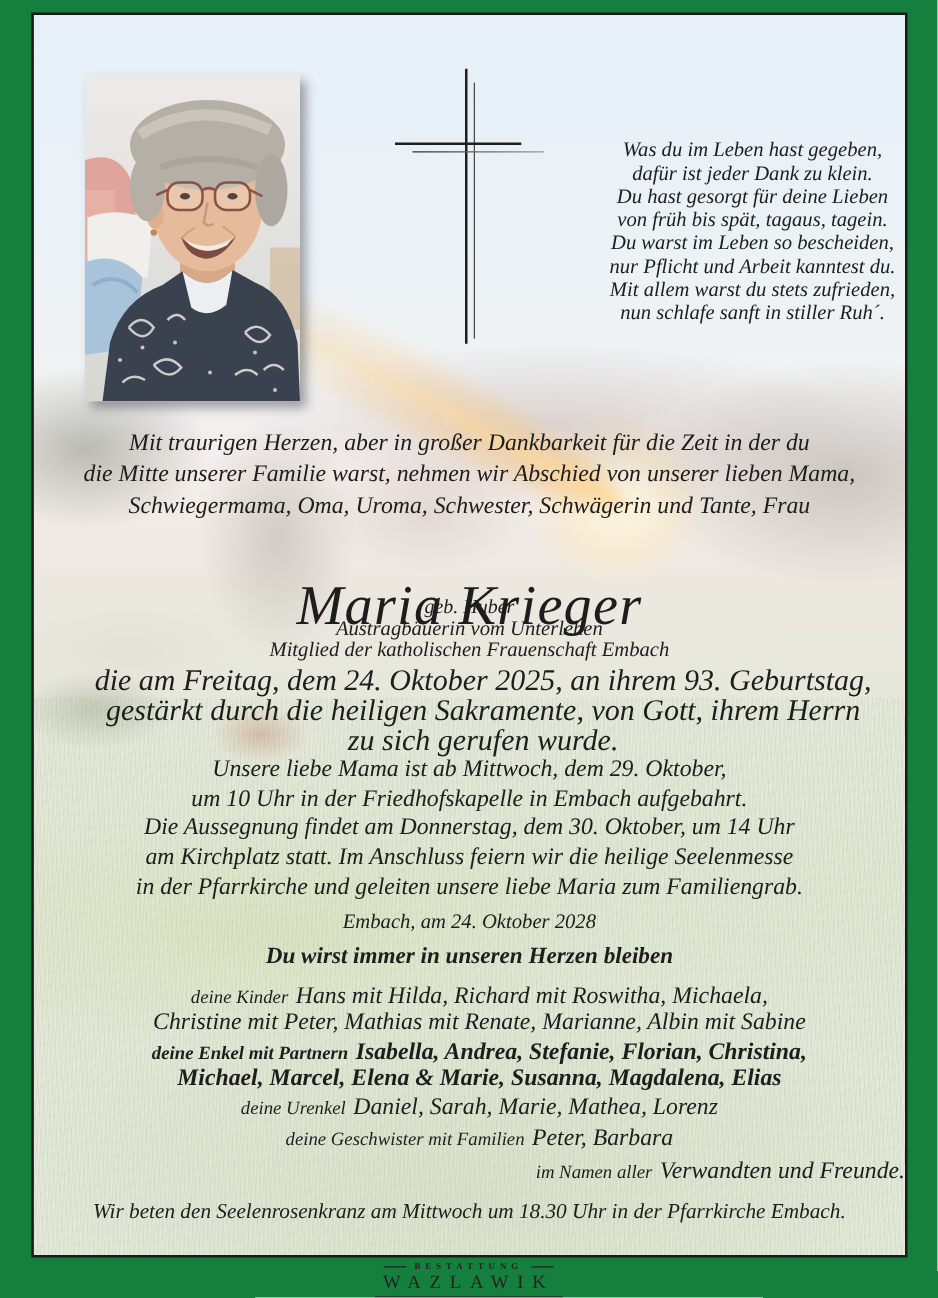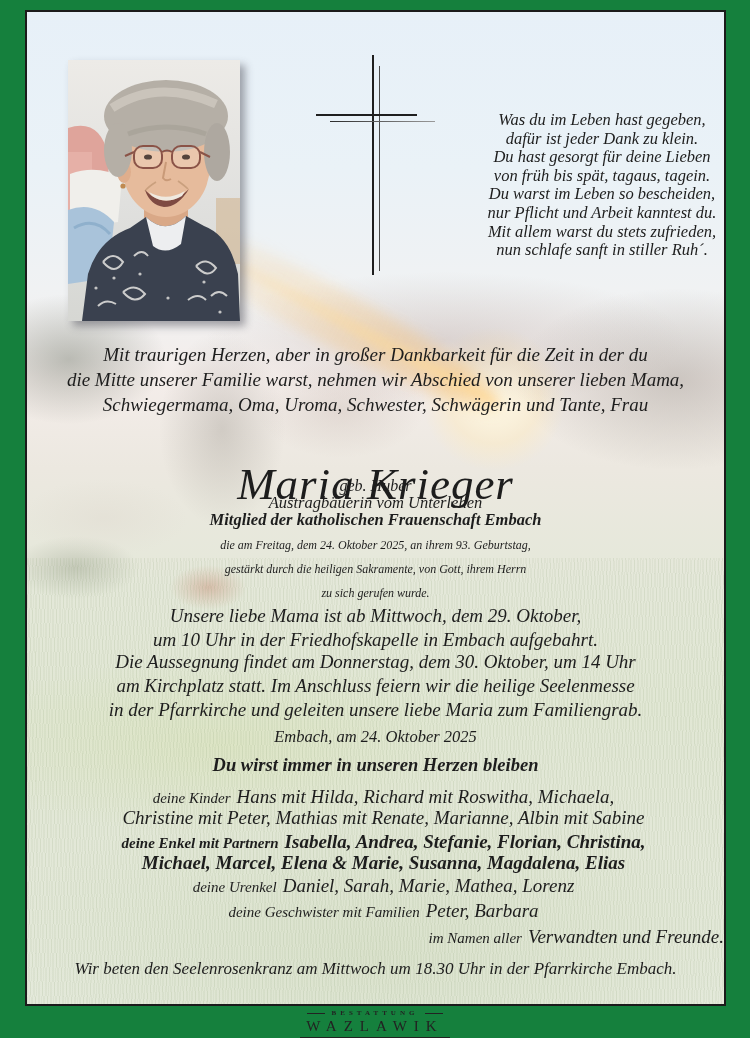--- a/index.html
+++ b/index.html
@@ -67,22 +67,22 @@
   #cross-h1 { left:316px; top:114px; width:101px; height:2px;  background:#1f1f1f; }
   #cross-h2 { left:330px; top:121px; width:105px; height:1px;  background:linear-gradient(to right,#2c2c2c,#9a9a9a); }
   
   .tc { position:absolute; left:27px; width:697px; text-align:center; font-style:italic; }
   #poem { position:absolute; left:452px; top:111px; width:300px; text-align:center;
           font-style:italic; font-size:16.5px; line-height:18.6px; }
   #intro      { top:342px; font-size:19px; line-height:25px; }
   #name       { top:434px; font-size:45px; line-height:52px; letter-spacing:1px;margin-top:24px; }
   #sub1       { top:477px; font-size:16px; line-height:17px; }
   #sub2       { top:494px; font-size:16.5px; line-height:17px; }
-  #sub3       { top:511px; font-size:16.5px; line-height:17px;font-weight:bold; }
-  #para-death { top:533px; font-size:12px; line-height:24px; }
+  #sub3       { top:511px; font-size:16.5px; line-height:17px; }
+  #para-death { top:533px; font-size:24px; line-height:24px;margin-left:11px; }
   #para-aufbahrung { top:604px; font-size:19px; line-height:24px; }
   #para-aussegnung { top:650px; font-size:19px; line-height:24px; }
   #dateline   { top:727px; font-size:16.5px; }
   #motto      { top:755px; font-size:18.5px; font-weight:bold; }
   .fam { position:absolute; left:27px; width:697px; text-align:center; font-style:italic; }
   .fam-line   { line-height:20px;padding-left:16px; }
   .fam-prefix { font-size:15px; margin-right:6px; }
   .fam-names  { font-size:19px; }
   #fam-kinder      { top:787px; }
   #fam-enkel       { top:832px;font-weight:bold; }
@@ -222,21 +222,21 @@
     <div>Unsere liebe Mama ist ab Mittwoch, dem 29. Oktober,</div>
     <div>um 10 Uhr in der Friedhofskapelle in Embach aufgebahrt.</div>
   </div>
 
   <div class="tc" id="para-aussegnung">
     <div>Die Aussegnung findet am Donnerstag, dem 30. Oktober, um 14 Uhr</div>
     <div>am Kirchplatz statt. Im Anschluss feiern wir die heilige Seelenmesse</div>
     <div>in der Pfarrkirche und geleiten unsere liebe Maria zum Familiengrab.</div>
   </div>
 
-  <div class="tc" id="dateline">Embach, am 24. Oktober 2025</div>
+  <div class="tc" id="dateline">Embach, am 24. Oktober 2028</div>
   <div class="tc" id="motto">Du wirst immer in unseren Herzen bleiben</div>
 
   <div class="fam" id="fam-kinder">
     <div class="fam-line">
       <span class="fam-prefix">deine Kinder</span><span class="fam-names">Hans mit Hilda, Richard mit Roswitha, Michaela,</span>
     </div>
     <div class="fam-line"><span class="fam-names">Christine mit Peter, Mathias mit Renate, Marianne, Albin mit Sabine</span></div>
   </div>
 
   <div class="fam" id="fam-enkel">

